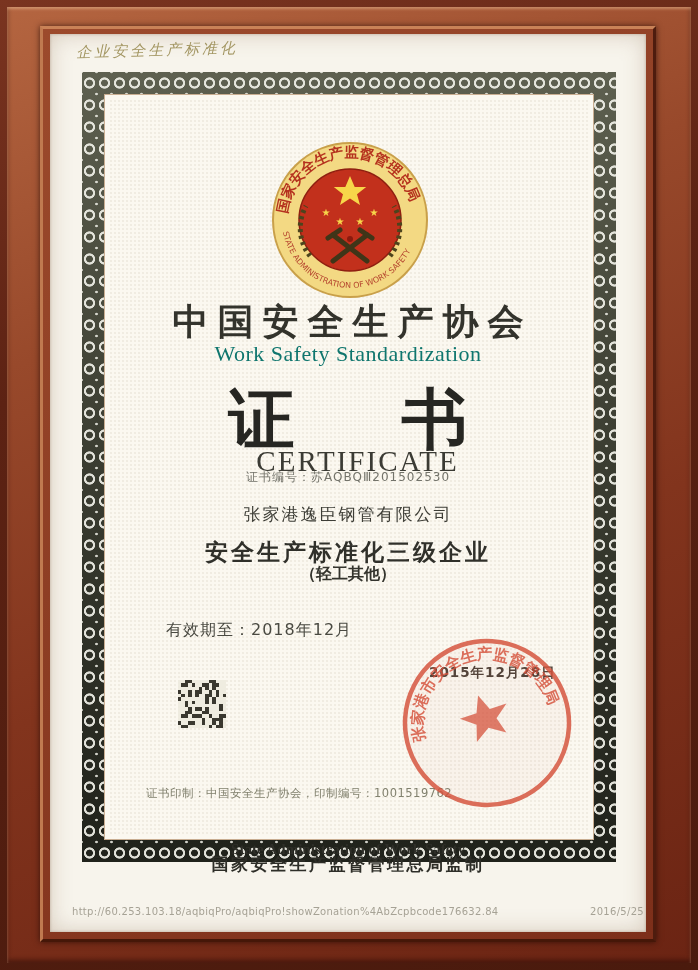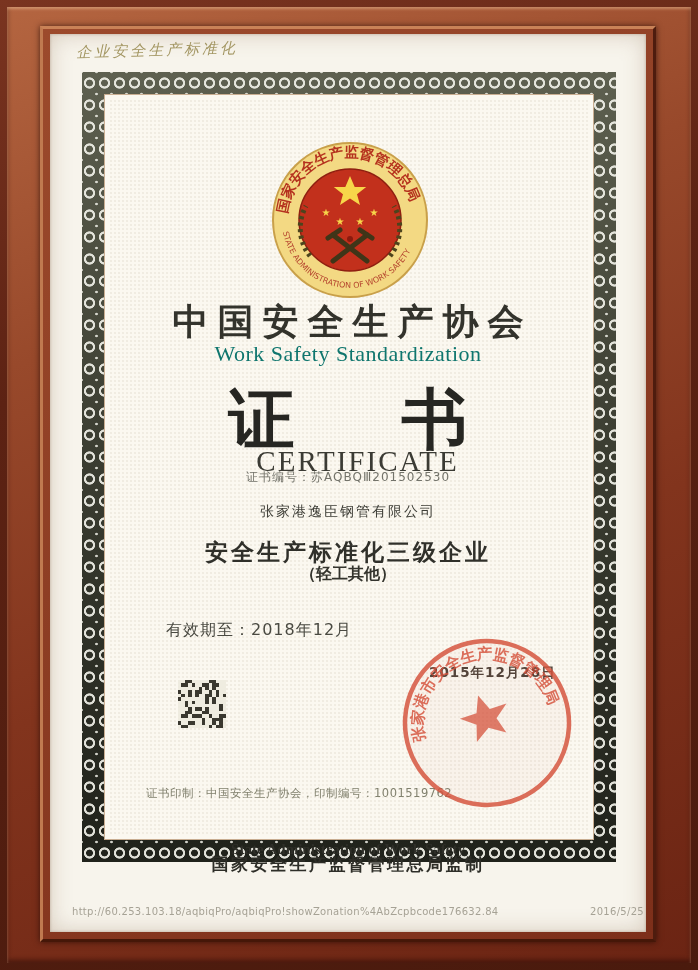--- a/index.html
+++ b/index.html
@@ -35,21 +35,21 @@
 
   
   .abs{position:absolute;left:0;right:0;text-align:center;color:#2f2f2a;}
   .handwriting{position:absolute;left:26px;top:6px;width:240px;text-align:left;
     font-size:15px;font-style:italic;color:#9b8d55;letter-spacing:3px;transform:rotate(-1.6deg);opacity:.9;}
   .title-cn{top:264px;font-size:36px;font-weight:bold;letter-spacing:9px;text-indent:9px;color:#33332c;}
   .title-en{top:307px;font-family:"Liberation Serif","DejaVu Serif",serif;font-size:22px;color:#0f766e;letter-spacing:.5px;}
   .doc-cn{top:341px;font-size:66px;font-weight:bold;letter-spacing:42px;text-indent:42px;color:#262622;}
   .doc-en{top:411px;font-family:"Liberation Serif","DejaVu Serif",serif;font-size:29px;letter-spacing:2px;color:#3b3b34;padding-left:19px;}
   .cert-no{top:435px;font-size:12px;color:#73736a;letter-spacing:1px;}
-  .company{top:469px;font-size:14px;letter-spacing:2px;color:#3d3d36;}
+  .company{top:469px;font-size:17px;letter-spacing:2px;color:#3d3d36;}
   .grade{top:503px;font-size:23px;font-weight:bold;letter-spacing:3px;color:#30302a;}
   .grade-cat{top:530px;font-size:16px;font-weight:bold;color:#34342d;}
   .valid{position:absolute;left:116px;top:586px;font-size:16px;color:#4a4a42;letter-spacing:1px;}
   .issue-date{position:absolute;left:346px;top:630px;font-size:13.5px;color:#50443a;font-weight:bold;letter-spacing:1px;z-index:2;margin-left:33px;}
   .print-info{position:absolute;left:96px;top:752px;font-size:11.5px;color:#82826f;letter-spacing:.5px;}
   .issuer-cn{top:784px;font-size:17px;font-weight:bold;letter-spacing:2.5px;color:#2e2e28;margin-top:35px;}
   .issuer-en{top:807px;font-family:"Liberation Serif","DejaVu Serif",serif;font-size:15px;font-weight:bold;color:#2e2e28;}
 
   
   .qr{position:absolute;left:128px;top:646px;width:48px;height:48px;display:grid;

